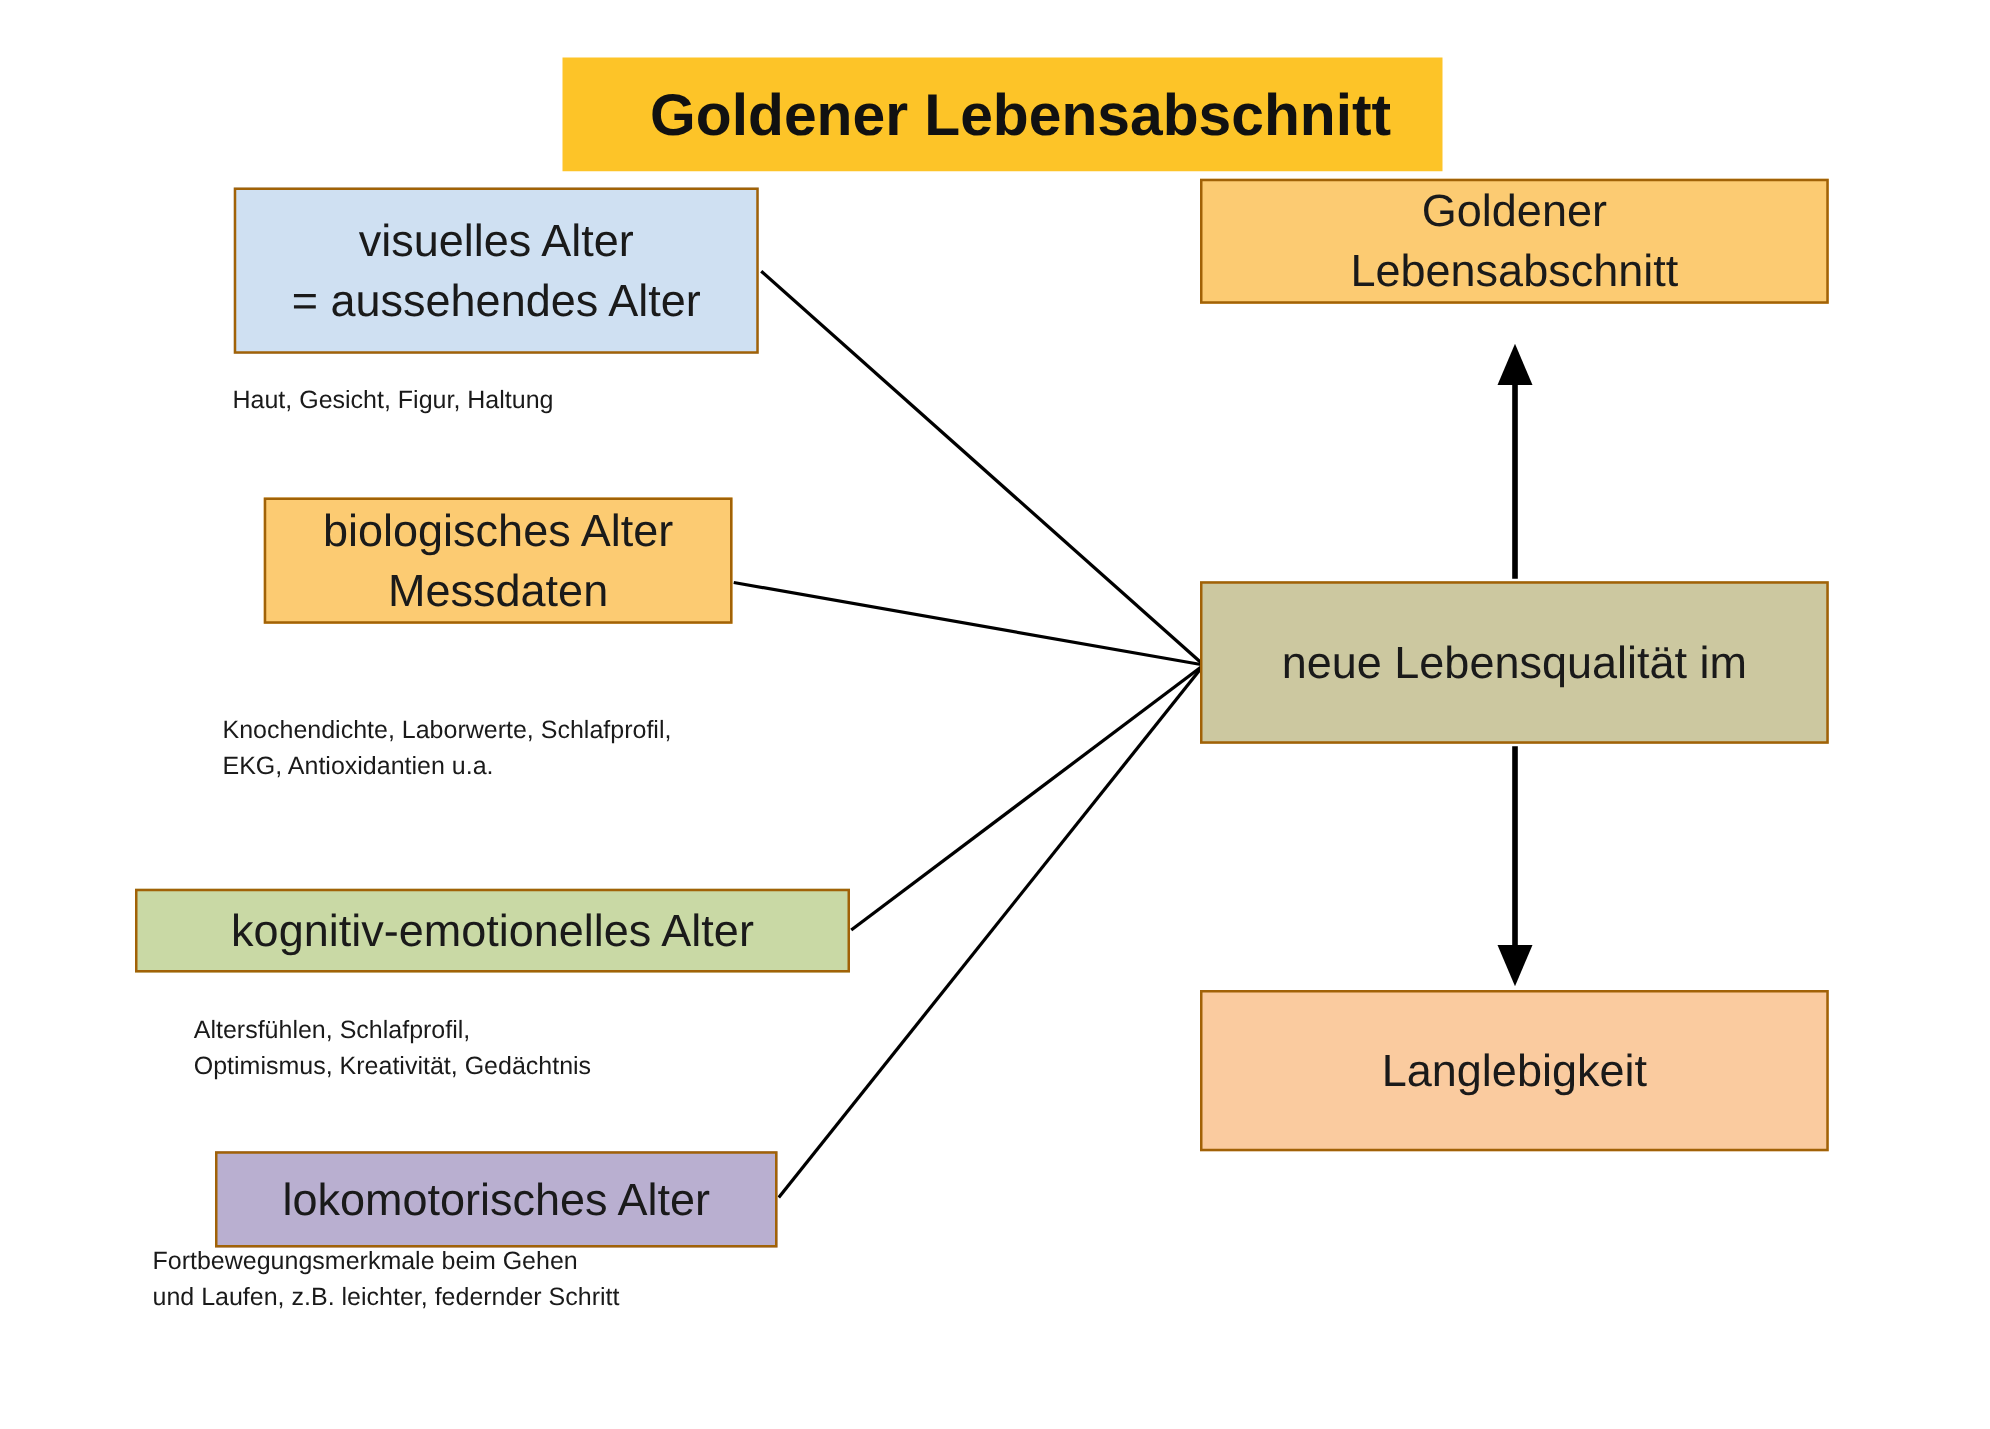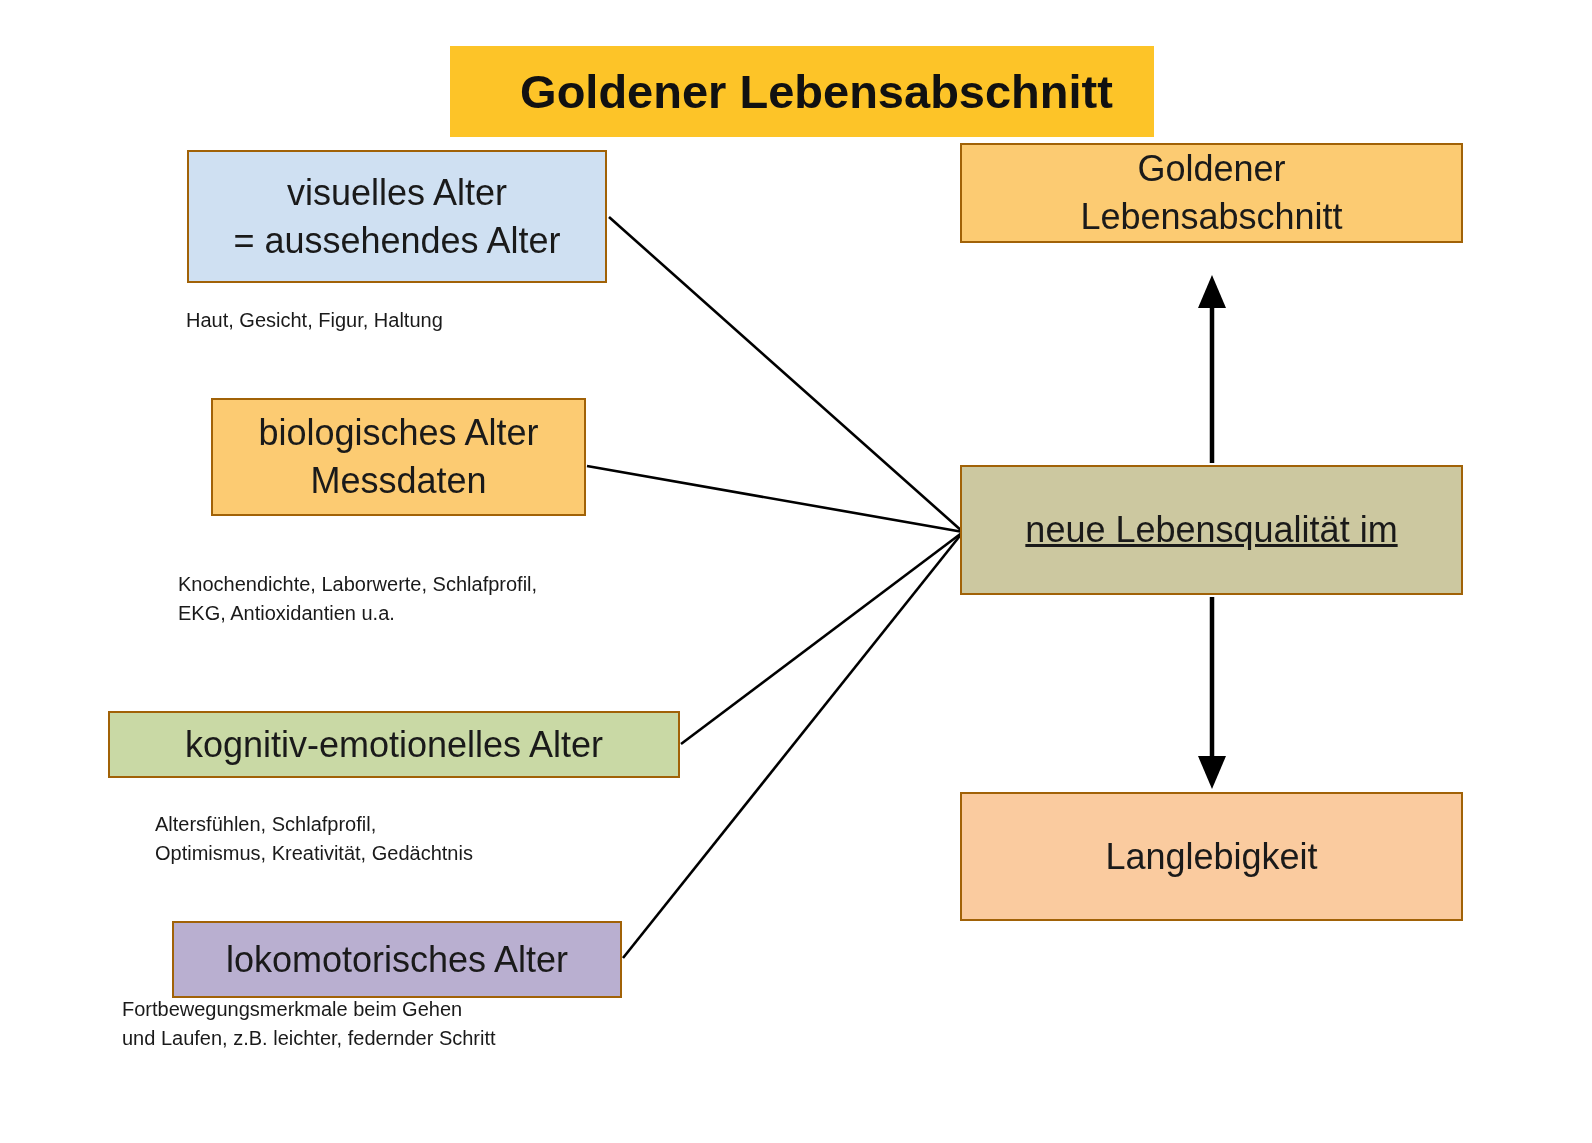--- a/index.html
+++ b/index.html
@@ -40,21 +40,21 @@
   }
   .caption {
     position: absolute;
     font-size: 20px;
     line-height: 1.45;
     z-index: 2;
     white-space: nowrap;
   }
   
   #box-visual     { left: 187px; top: 150px; width: 420px; height: 133px; }
-  #box-biological { left: 211px; top: 398px; width: 375px; height: 118px; }
+  #box-biological { left: 211px; top: 398px; width: 375px; height: 101px; }
   #box-cognitive  { left: 108px; top: 711px; width: 572px; height: 67px;  }
   #box-locomotor  { left: 172px; top: 921px; width: 450px; height: 77px;  }
   
   #caption-visual     { left: 186px; top: 306px; }
   #caption-biological { left: 178px; top: 570px; }
   #caption-cognitive  { left: 155px; top: 810px; }
   #caption-locomotor  { left: 122px; top: 995px; }
   
   #box-golden    { left: 960px; top: 143px; width: 503px; height: 100px; }
   #box-quality   { left: 960px; top: 465px; width: 503px; height: 130px; }
@@ -108,19 +108,19 @@
 <div class="caption" id="caption-locomotor">
   <div>Fortbewegungsmerkmale beim Gehen</div>
   <div>und Laufen, z.B. leichter, federnder Schritt</div>
 </div>
 
 <div class="node" id="box-golden" style="background-color: rgb(252, 203, 114);">
   <span class="lbl">Goldener</span>
   <span class="lbl">Lebensabschnitt</span>
 </div>
 
-<div class="node" id="box-quality" style="background-color: rgb(204, 200, 160); text-decoration: underline;">
+<div class="node" id="box-quality" style="background-color: rgb(204, 200, 160);">
   <span class="lbl">neue Lebensqualität im</span>
 </div>
 
 <div class="node" id="box-longevity" style="background-color: rgb(250, 203, 159);">
   <span class="lbl">Langlebigkeit</span>
 </div>
 
 </body></html>

